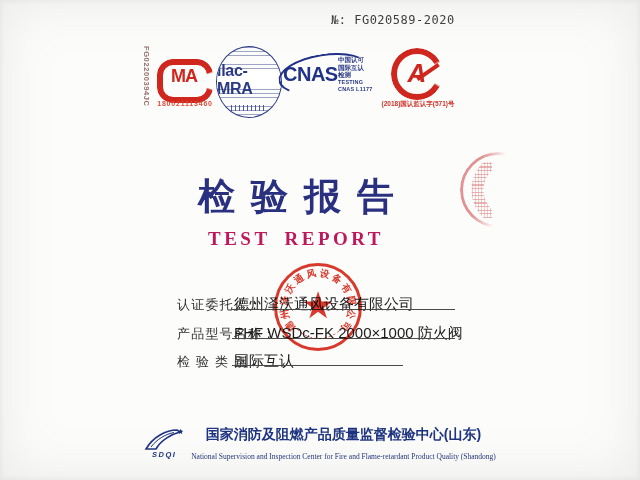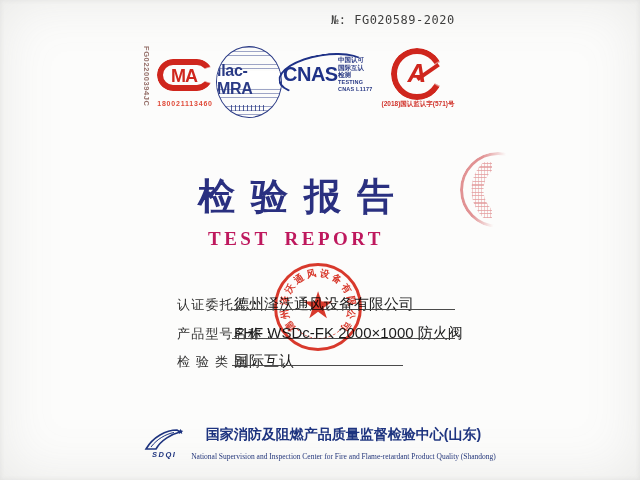--- a/index.html
+++ b/index.html
@@ -9,21 +9,21 @@
     box-shadow:inset 0 0 55px rgba(120,118,112,.14), inset 0 0 5px rgba(90,90,88,.10);}
 
   
   .report-no{position:absolute;left:331px;top:13px;font-family:"DejaVu Sans Mono",monospace;
     font-size:12px;color:#3d3d3d;letter-spacing:.5px;}
 
   
   .side-code{position:absolute;left:142px;top:46px;writing-mode:vertical-rl;
     font-size:7.5px;color:#96716b;letter-spacing:.6px;font-weight:bold;}
 
-  .cma{position:absolute;left:157px;top:59px;width:56px;height:32px;}
+  .cma{position:absolute;left:157px;top:59px;width:56px;height:44px;}
   .cma .ring{position:absolute;inset:0;border:6px solid #cf261d;border-radius:16px;
     -webkit-mask:conic-gradient(from 0deg,#000 0 70deg,transparent 74deg 106deg,#000 110deg 360deg);
             mask:conic-gradient(from 0deg,#000 0 70deg,transparent 74deg 106deg,#000 110deg 360deg);}
   .cma .ma{position:absolute;left:0;right:2px;top:7px;text-align:center;color:#cf261d;
     font-size:18px;font-weight:bold;letter-spacing:-1px;}
   .cma-number{position:absolute;left:150px;top:100px;width:70px;text-align:center;
     font-size:7px;font-weight:bold;color:#e04a38;letter-spacing:.8px;}
 
   .ilac{position:absolute;left:216px;top:46px;width:64px;height:70px;border:1.5px solid #2a3a85;
     border-radius:50%;overflow:hidden;background:

